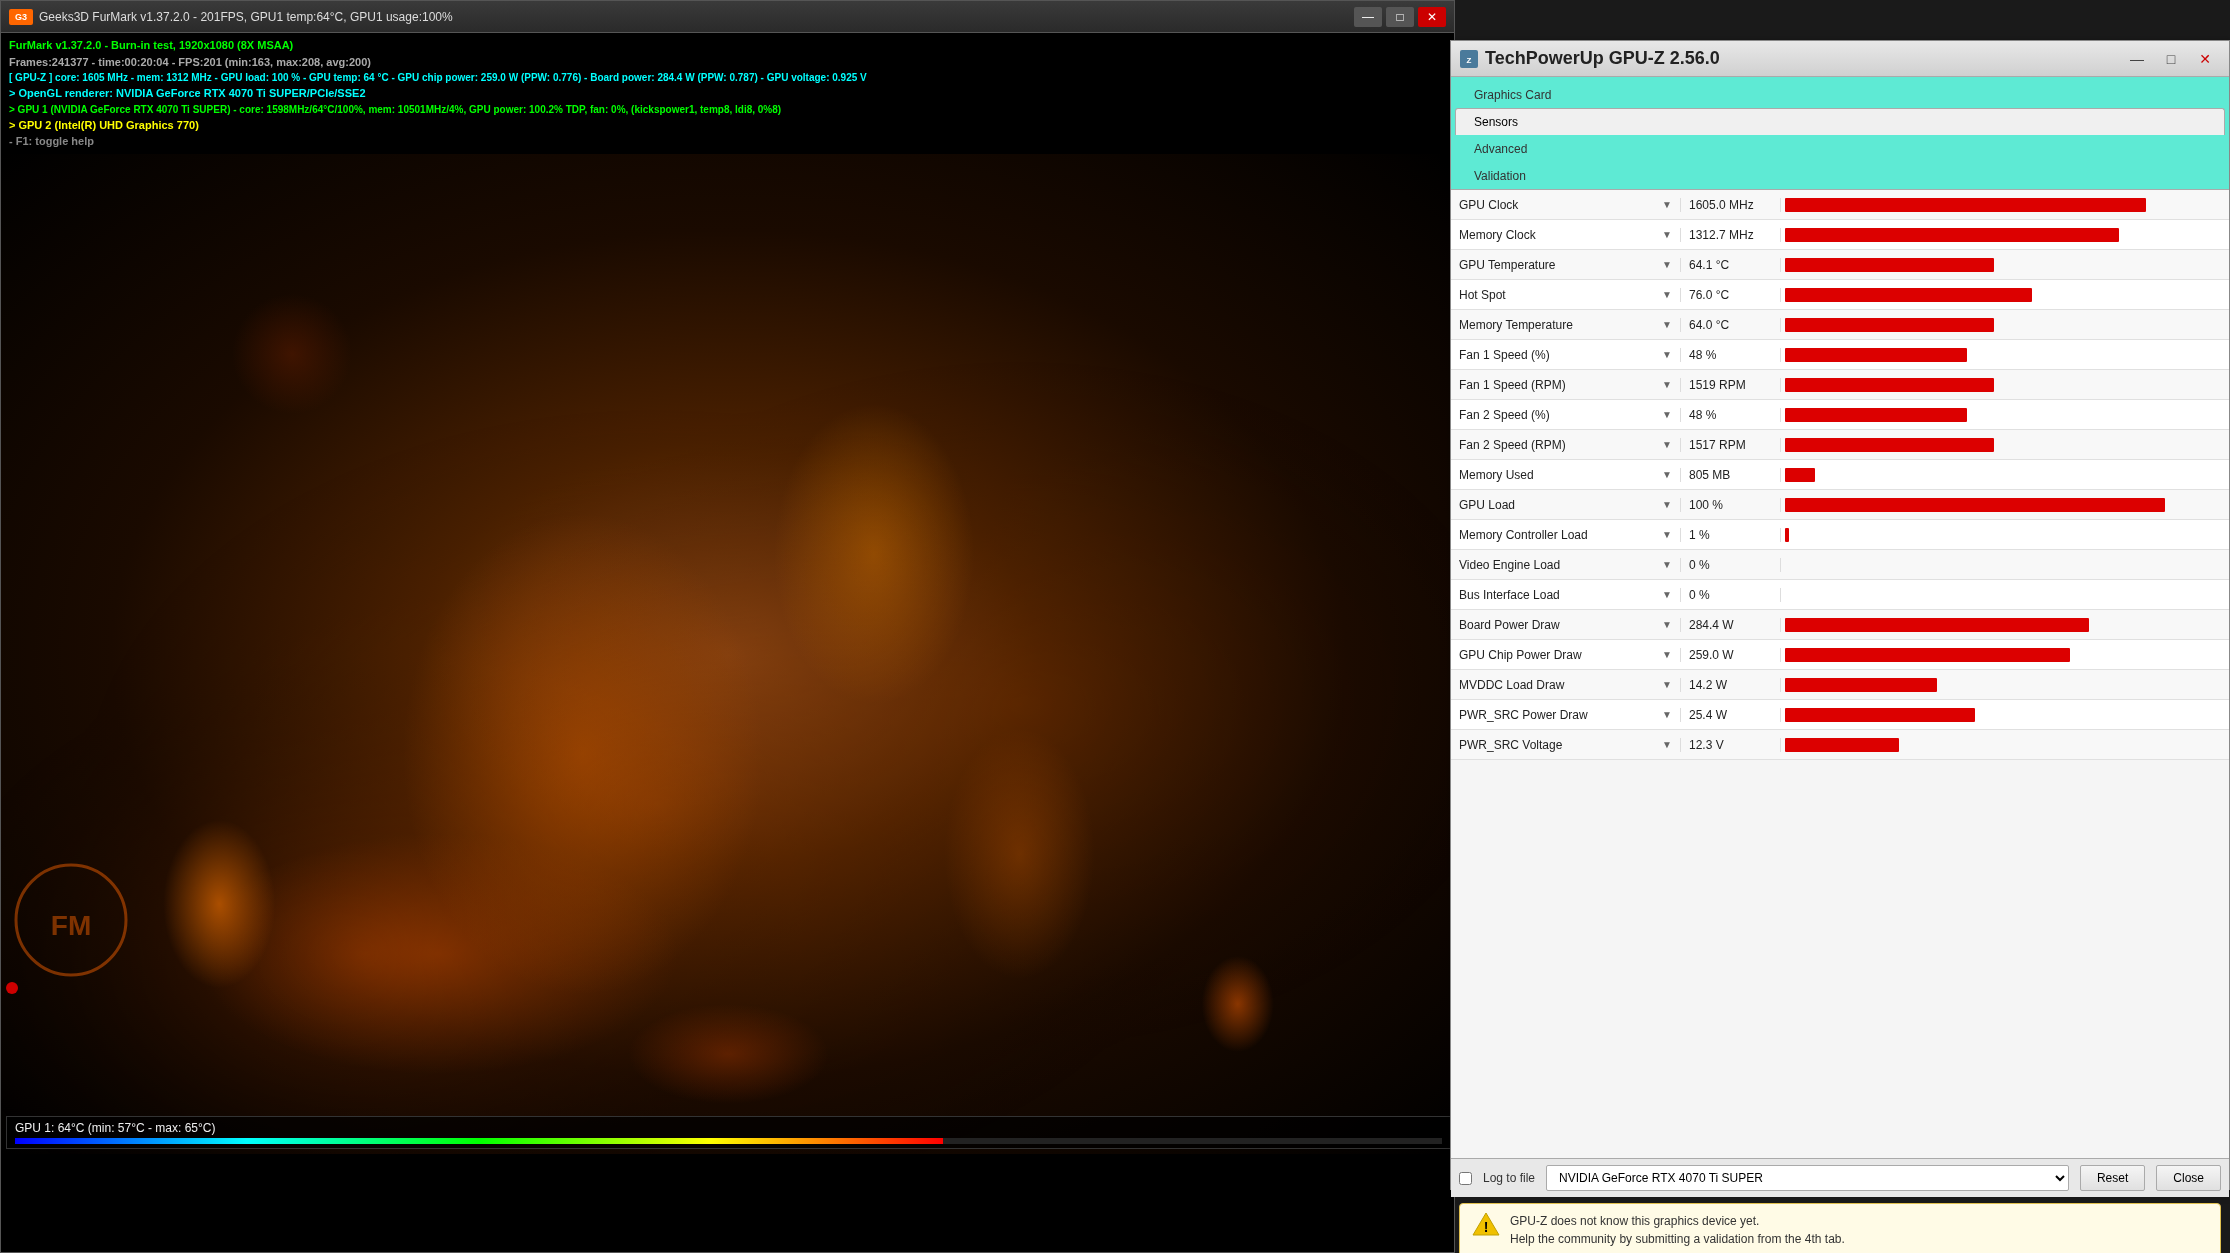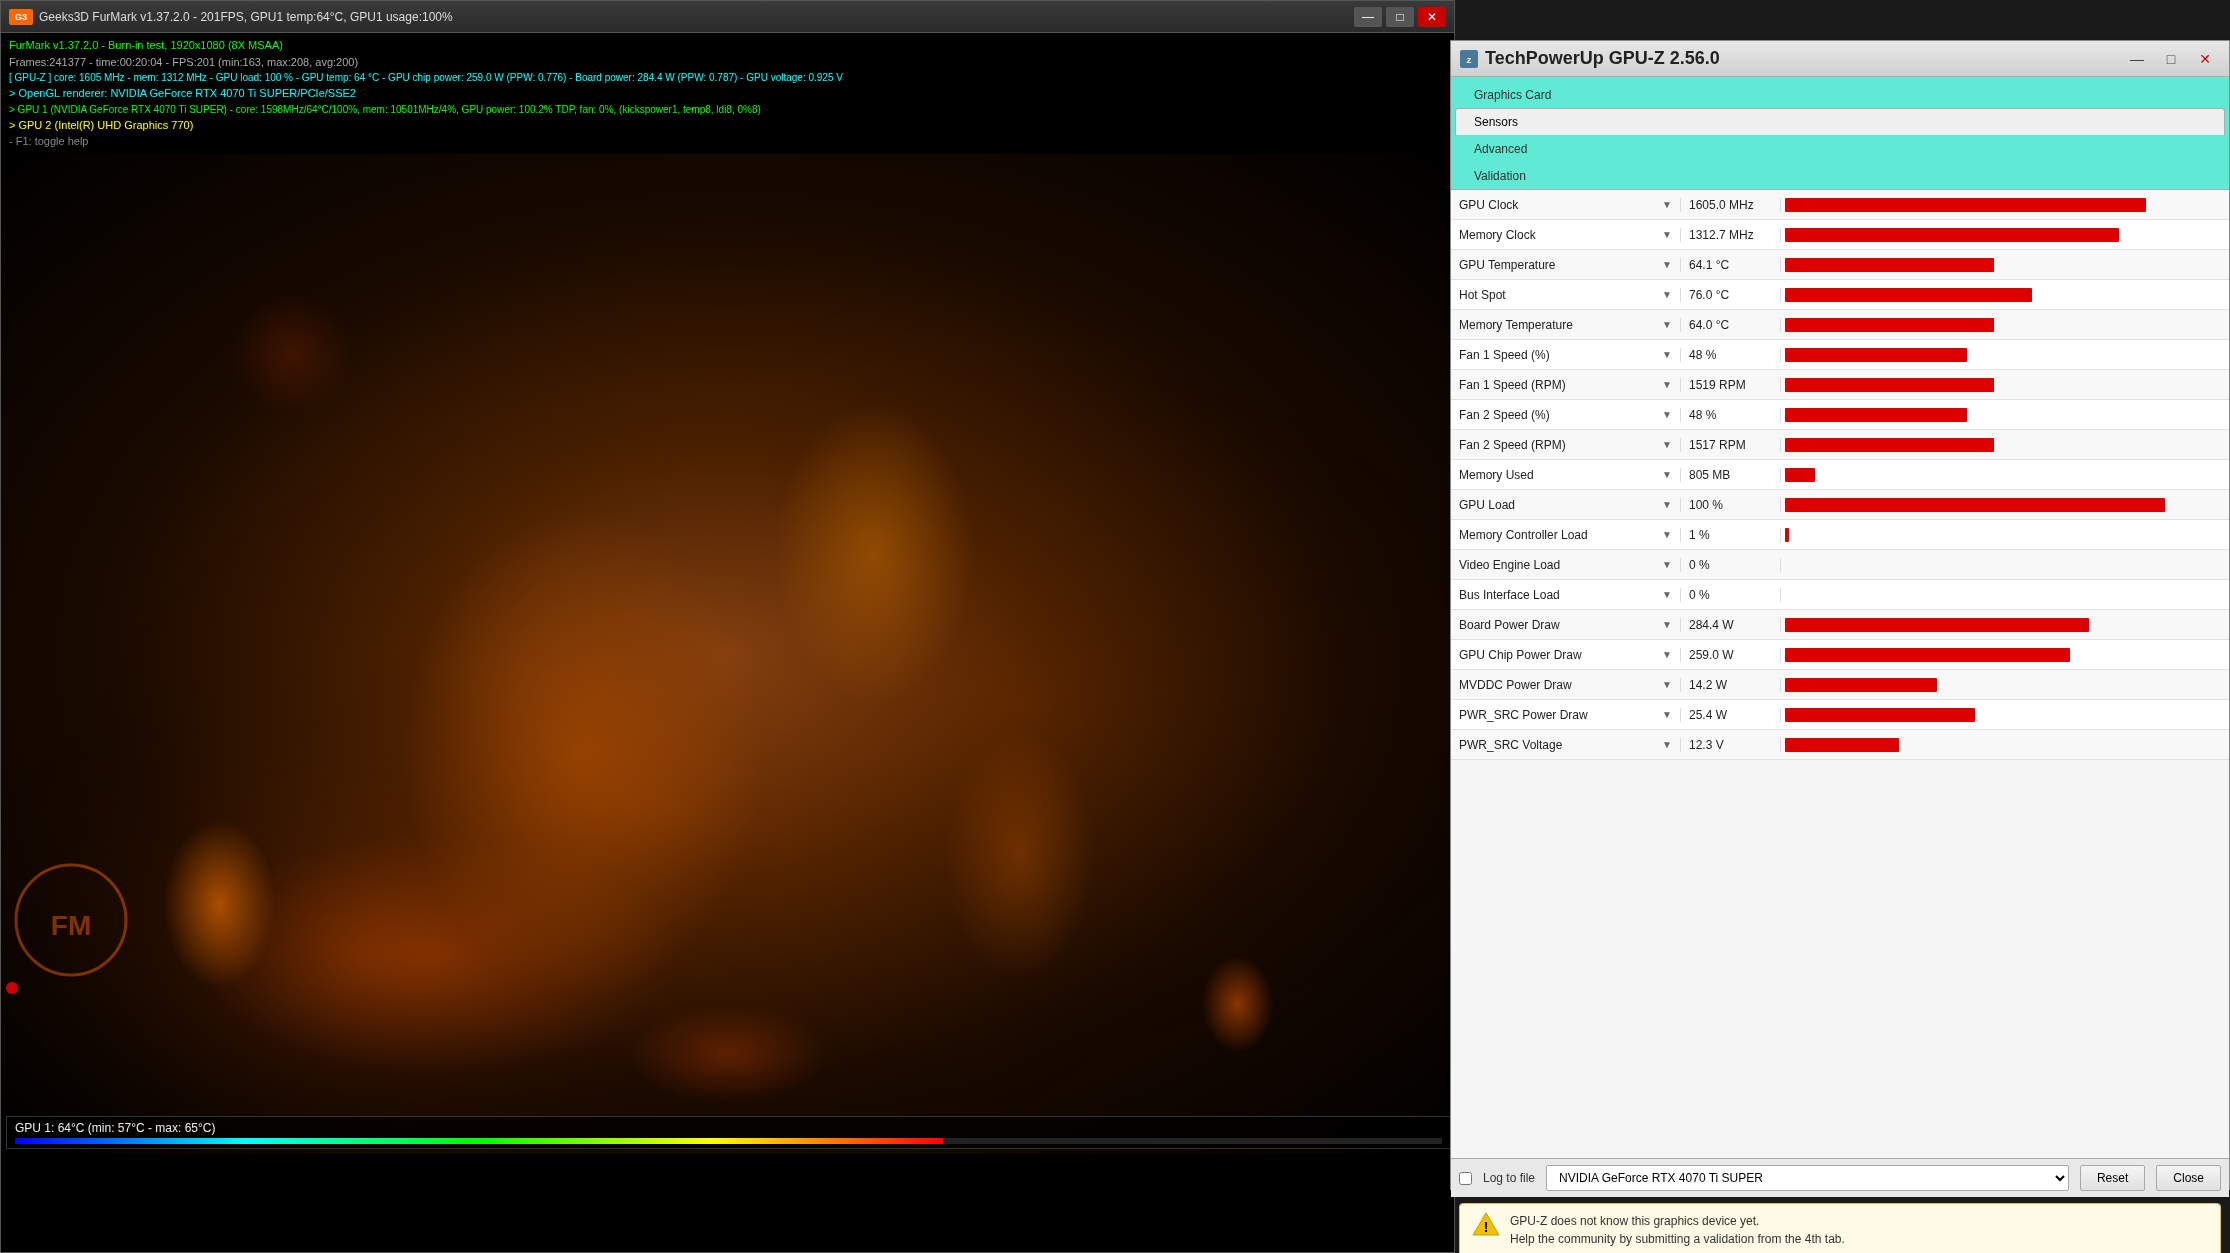--- a/index.html
+++ b/index.html
@@ -56,20 +56,21 @@
       border-radius: 2px;
     }
     .furmark-titlebar-btns span:last-child { background: #c00; }
 
     .furmark-info {
       padding: 4px 8px;
       font-size: 11px;
       color: #0f0;
       line-height: 1.5;
       background: #000;
+      font-weight: bold;
     }
     .furmark-info .line2 { color: #aaa; }
     .furmark-info .line3 { color: #0ff; }
     .furmark-info .line4 { color: #0ff; }
     .furmark-info .line5 { color: #0f0; }
     .furmark-info .line6 { color: #ff0; }
     .furmark-info .line7 { color: #aaa; }
 
     .furmark-canvas {
       width: 1455px;
@@ -506,21 +507,21 @@
       <span>GPU Chip Power Draw</span>
       <span class="sensor-dropdown">▼</span>
     </div>
     <div class="sensor-value">259.0 W</div>
     <div class="sensor-bar-container">
       <div class="sensor-bar" style="width:285px;"></div>
     </div>
   </div>
       <div class="sensor-row">
     <div class="sensor-name">
-      <span>MVDDC Power Draw</span>
+      <span>MVDDC Load Draw</span>
       <span class="sensor-dropdown">▼</span>
     </div>
     <div class="sensor-value">14.2 W</div>
     <div class="sensor-bar-container">
       <div class="sensor-bar" style="width:152px;"></div>
     </div>
   </div>
       <div class="sensor-row">
     <div class="sensor-name">
       <span>PWR_SRC Power Draw</span>

